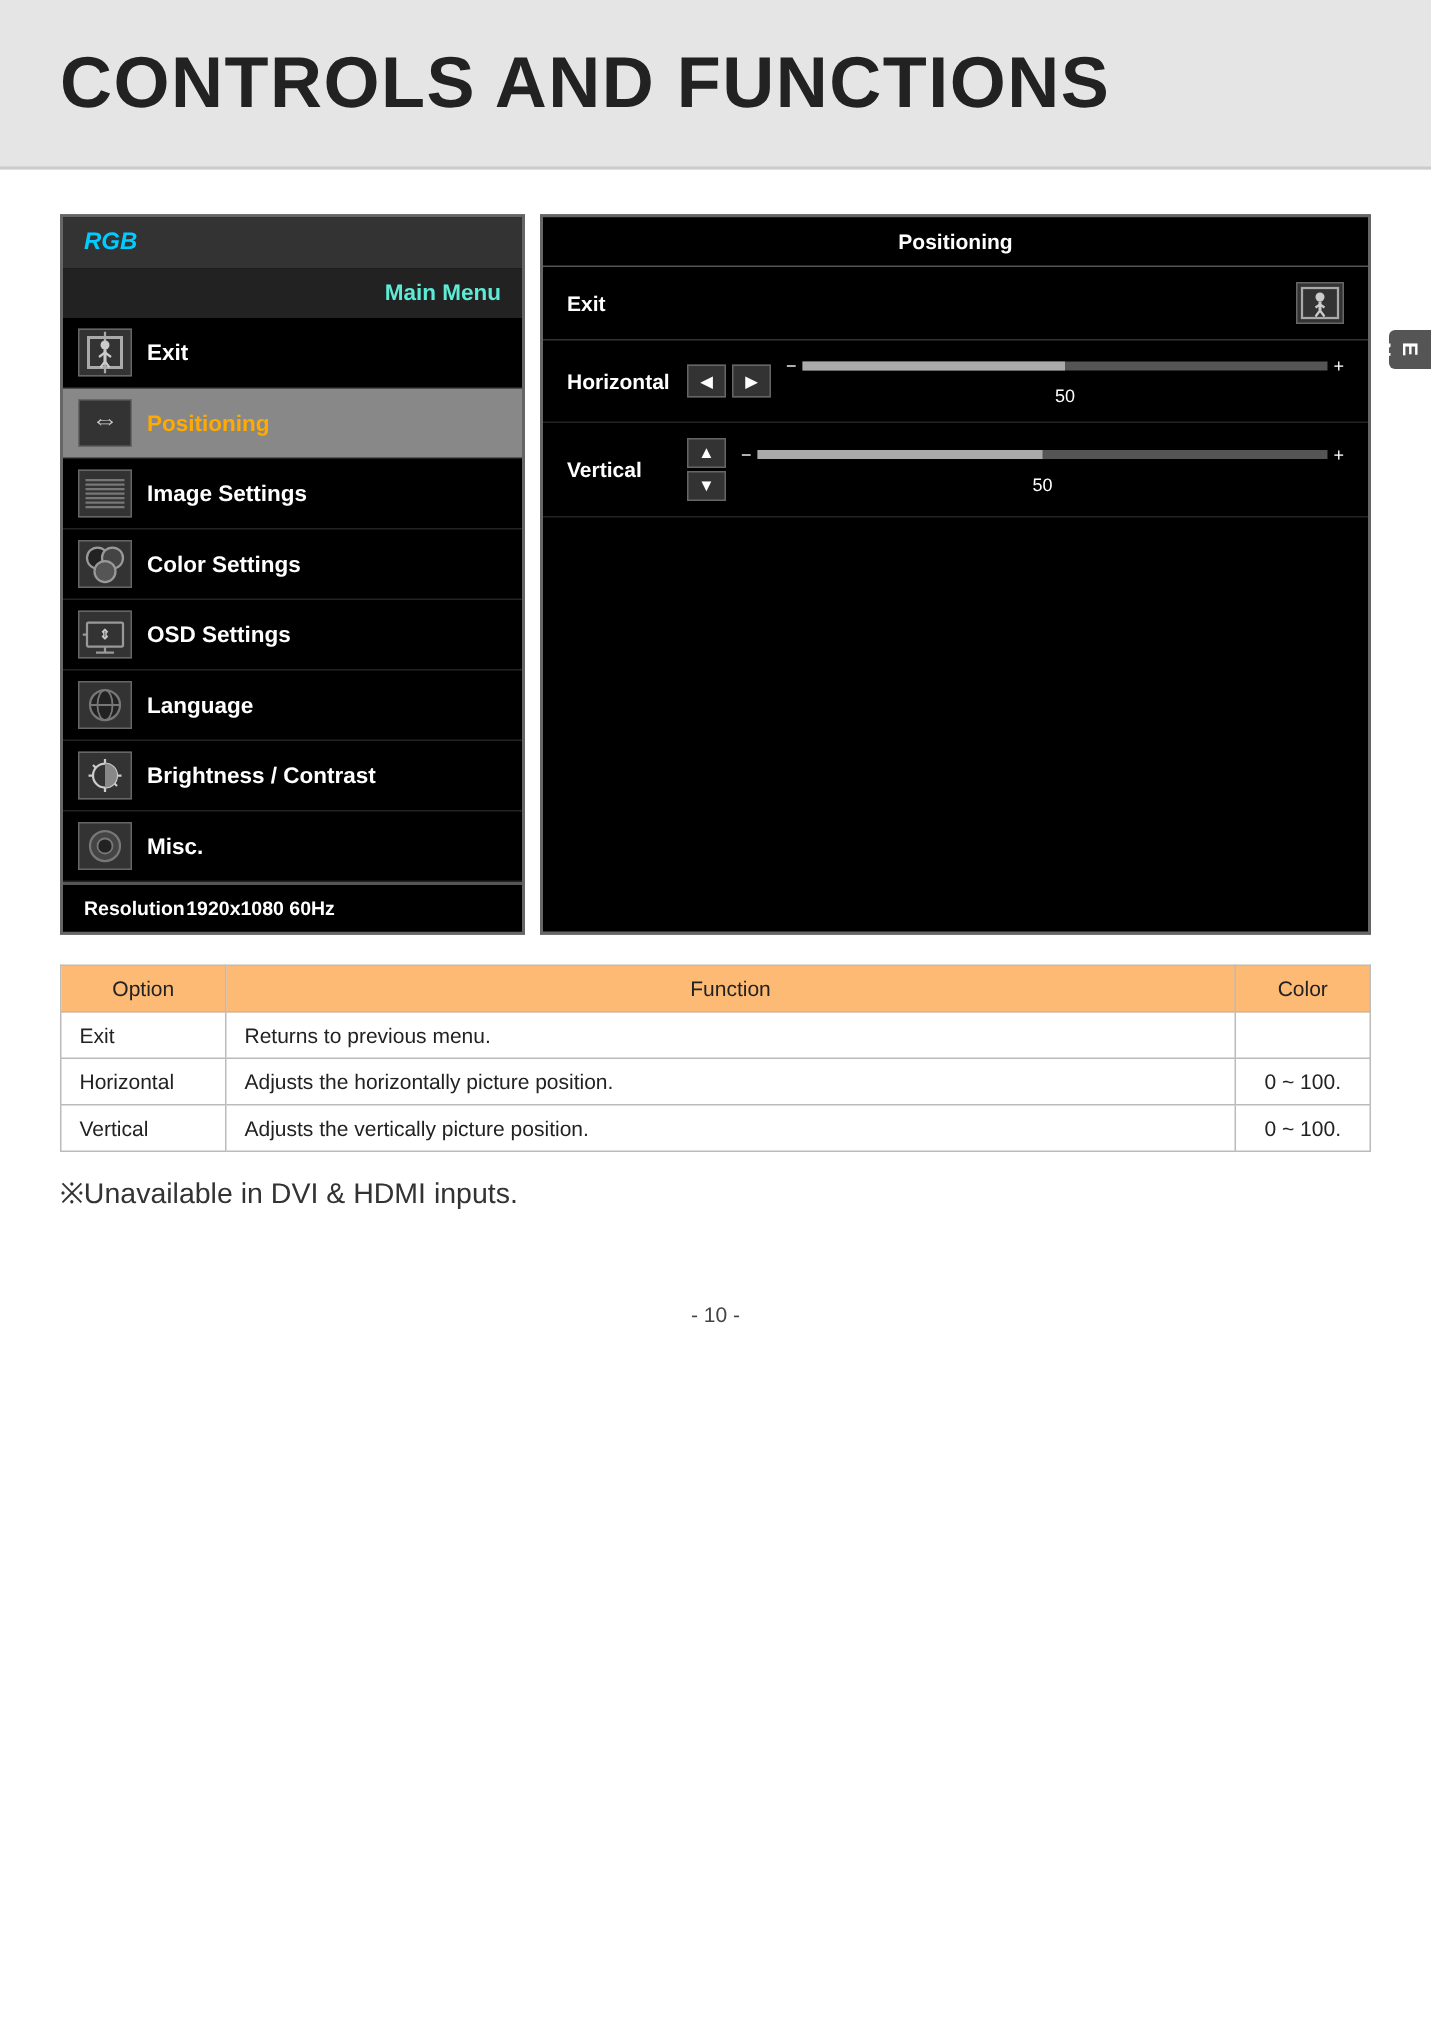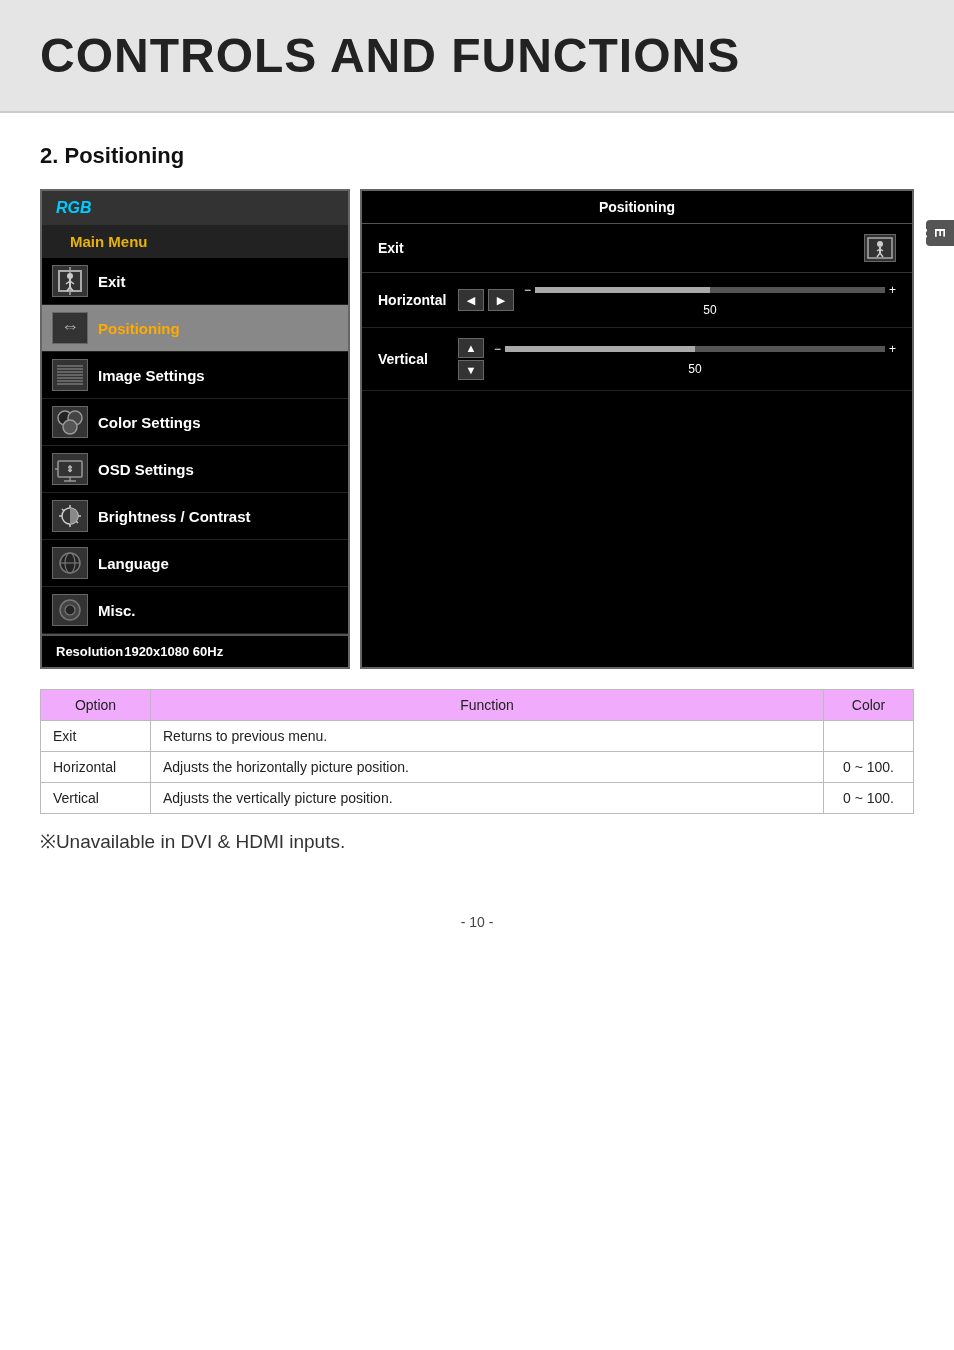--- a/index.html
+++ b/index.html
@@ -76,25 +76,25 @@
       background: #333;
       padding: 8px 14px;
       color: #00ccff;
       font-size: 16px;
       font-weight: bold;
       font-style: italic;
     }
 
     .menu-main-header {
       background: #222;
-      padding: 8px 28px;
-      color: #eab308;
+      padding: 8px 14px;
+      color: #5eead4;
       font-size: 15px;
       font-weight: bold;
-      text-align: left;
+      text-align: right;
     }
 
     .menu-item {
       display: flex;
       align-items: center;
       padding: 7px 10px;
       border-bottom: 1px solid #222;
       color: #fff;
       font-size: 15px;
       font-weight: bold;
@@ -230,21 +230,21 @@
     }
 
     
     .data-table {
       width: 100%;
       border-collapse: collapse;
       font-size: 14px;
       margin-bottom: 14px;
     }
     .data-table th {
-      background: #f0abfc;
+      background: #fdba74;
       border: 1px solid #bbb;
       padding: 7px 12px;
       text-align: center;
       font-weight: normal;
       color: #222;
     }
     .data-table td {
       border: 1px solid #bbb;
       padding: 7px 12px;
       color: #222;
@@ -284,24 +284,20 @@
   <span>E</span>
   <span>N</span>
 </div>
 
 <div class="header-bar">
   <div class="header-title">CONTROLS AND FUNCTIONS</div>
 </div>
 
 <div class="content">
 
-  <div class="section-title">
-    <span>2.</span>
-    <span>Positioning</span>
-  </div>
 
   <div class="osd-container">
 
     <div class="menu-panel">
       <div class="menu-rgb-header">RGB</div>
       <div class="menu-main-header">Main Menu</div>
 
       <div class="menu-item">
         <div class="icon icon-bg">
 
@@ -370,42 +366,42 @@
             <line x1="3" y1="14" x2="0" y2="14" stroke="#999" stroke-width="1.5"></line>
             <polygon points="0,12 0,16 -3,14" fill="#999"></polygon>
           </svg>
         </div>
         <span>OSD Settings</span>
       </div>
 
       <div class="menu-item">
         <div class="icon icon-bg">
           <svg viewBox="0 0 30 28" width="30" height="28">
+            <circle cx="15" cy="14" r="10" fill="#222" stroke="#777" stroke-width="1.5"></circle>
+            <ellipse cx="15" cy="14" rx="5" ry="10" fill="none" stroke="#777" stroke-width="1.2"></ellipse>
+            <line x1="5" y1="14" x2="25" y2="14" stroke="#777" stroke-width="1.2"></line>
+          </svg>
+        </div>
+        <span>Language</span>
+      </div>
+
+      <div class="menu-item">
+        <div class="icon icon-bg">
+          <svg viewBox="0 0 30 28" width="30" height="28">
             <circle cx="15" cy="14" r="8" fill="none" stroke="#ccc" stroke-width="1.5"></circle>
             <line x1="15" y1="3" x2="15" y2="6" stroke="#ccc" stroke-width="1.5"></line>
             <line x1="15" y1="22" x2="15" y2="25" stroke="#ccc" stroke-width="1.5"></line>
             <line x1="4" y1="14" x2="7" y2="14" stroke="#ccc" stroke-width="1.5"></line>
             <line x1="23" y1="14" x2="26" y2="14" stroke="#ccc" stroke-width="1.5"></line>
             <line x1="7" y1="7" x2="9" y2="9" stroke="#ccc" stroke-width="1.5"></line>
             <line x1="21" y1="19" x2="23" y2="21" stroke="#ccc" stroke-width="1.5"></line>
             <path d="M15,6 A8,8 0 0,1 15,22 Z" fill="#888"></path>
           </svg>
         </div>
         <span>Brightness / Contrast</span>
-      </div>
-
-      <div class="menu-item">
-        <div class="icon icon-bg">
-          <svg viewBox="0 0 30 28" width="30" height="28">
-            <circle cx="15" cy="14" r="10" fill="#222" stroke="#777" stroke-width="1.5"></circle>
-            <ellipse cx="15" cy="14" rx="5" ry="10" fill="none" stroke="#777" stroke-width="1.2"></ellipse>
-            <line x1="5" y1="14" x2="25" y2="14" stroke="#777" stroke-width="1.2"></line>
-          </svg>
-        </div>
-        <span>Language</span>
       </div>
 
       <div class="menu-item">
         <div class="icon icon-bg">
           <svg viewBox="0 0 30 28" width="30" height="28">
             <circle cx="15" cy="14" r="10" fill="#444" stroke="#777" stroke-width="1.5"></circle>
             <circle cx="15" cy="14" r="5" fill="#222" stroke="#777" stroke-width="1.2"></circle>
           </svg>
         </div>
         <span>Misc.</span>

